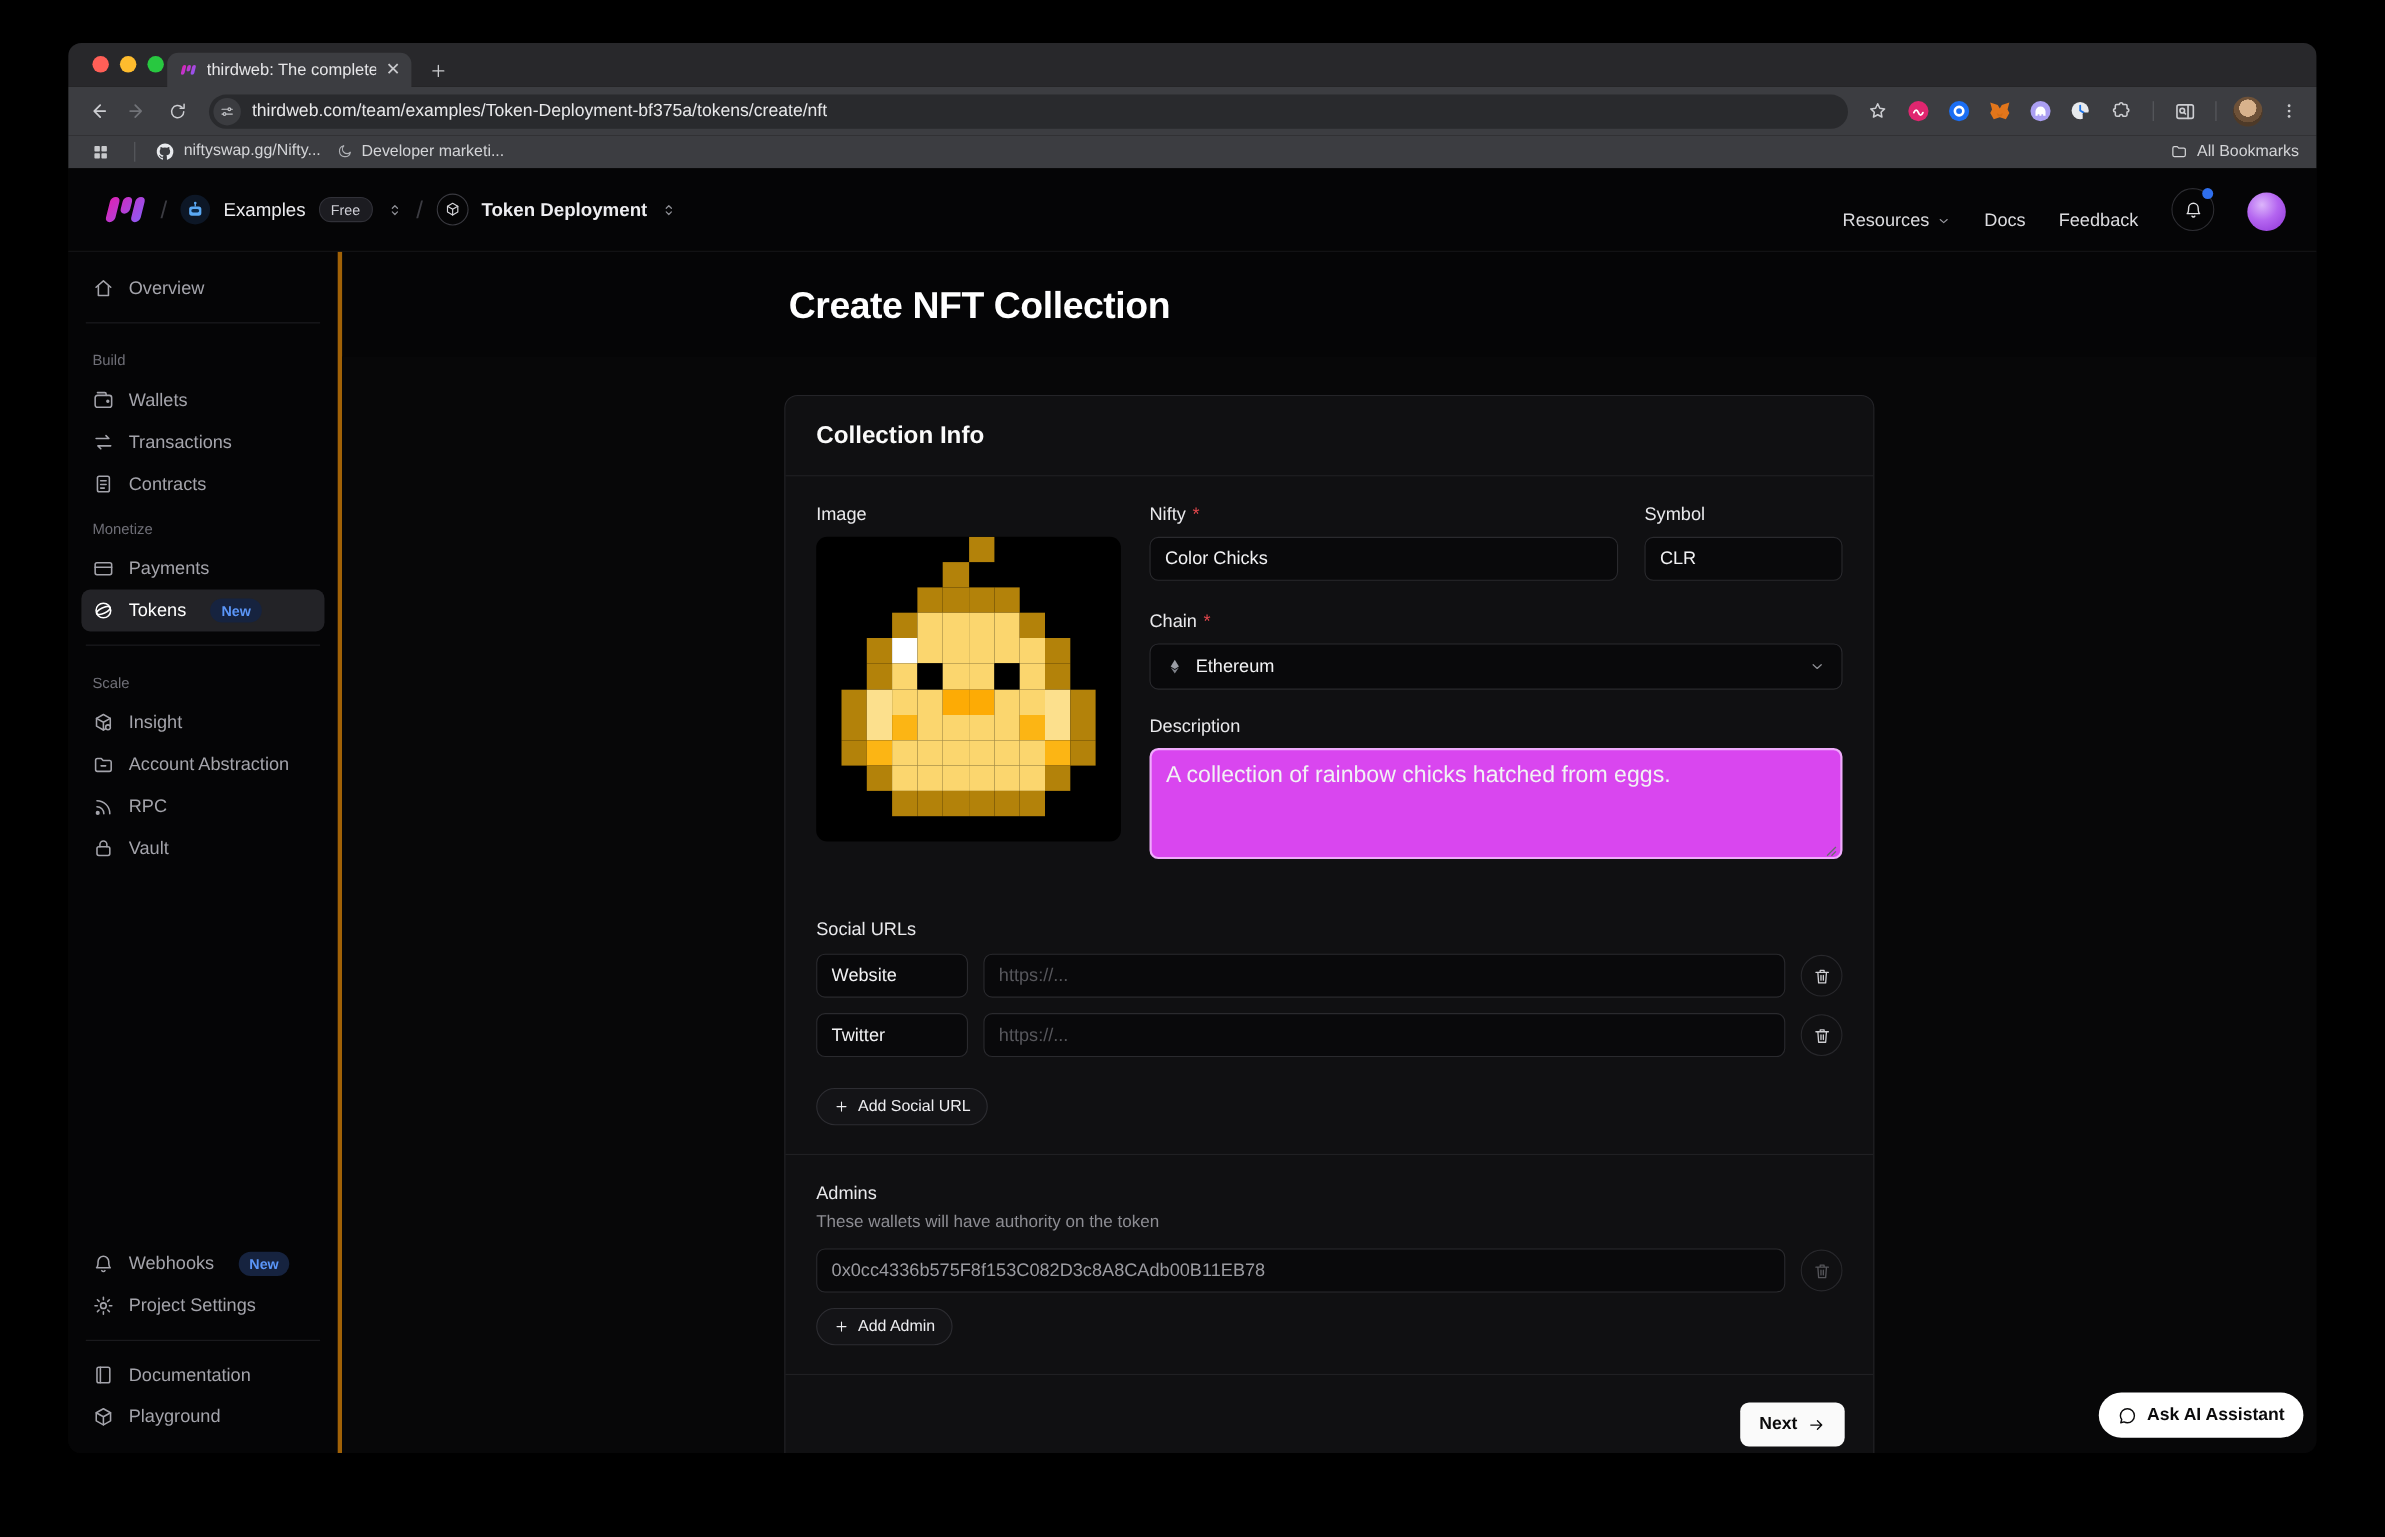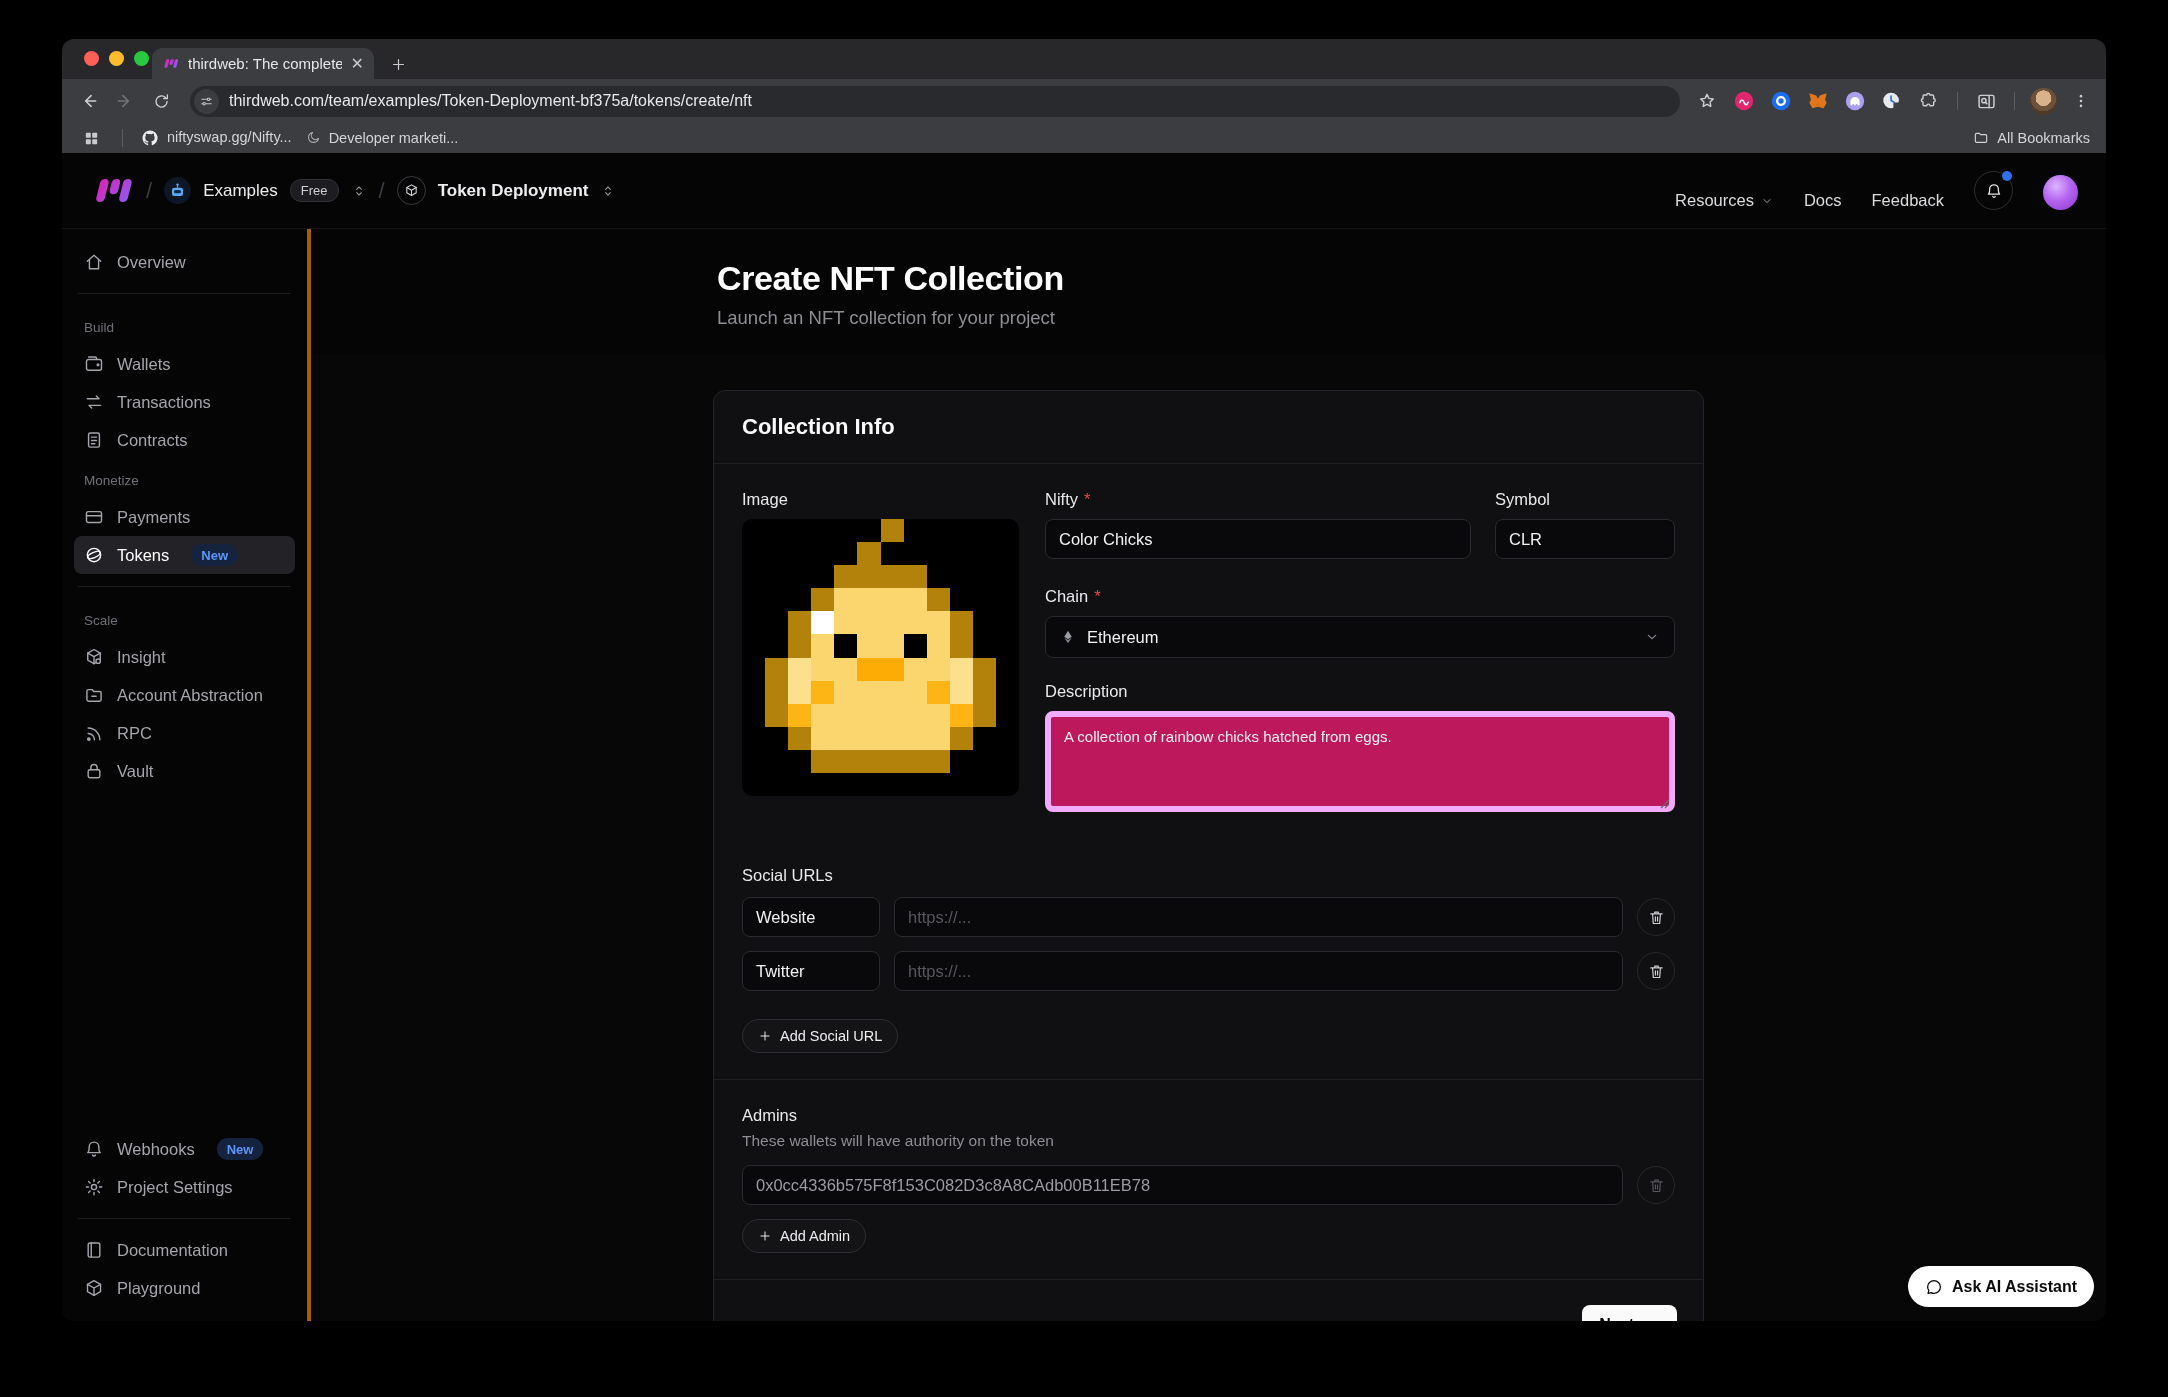--- a/index.html
+++ b/index.html
@@ -82,21 +82,21 @@
   .fieldrow { display:flex; gap:24px; }
   .grow { flex:1; }
   .tw-input { width:100%; height:40px; background:#09090b; border:1px solid #2a2a2e; border-radius:8px; padding:0 13px; color:#f2f2f4; font-size:16.5px; font-family:"Liberation Sans", sans-serif; outline:none; }
   .tw-input::placeholder { color:#57575c; }
   .w-symbol { width:180px; }
   .mt28 { margin-top:28px; } .mt24 { margin-top:24px; }
   .selectbox { height:42px; background:#09090b; border:1px solid #2a2a2e; border-radius:8px; display:flex; align-items:center; gap:11px; padding:0 14px; }
   .selectbox .sel-text { flex:1; font-size:16.5px; color:#f2f2f4; }
   .selectbox .chev { color:#8f9096; }
   .textarea-wrap { position:relative; }
-  .tw-textarea { width:100%; height:101px; background:#be185d; border:6px solid #f0abfc; border-radius:8px; padding:11px 13px; color:#f2f2f4; font-size:15px; font-family:"Liberation Sans", sans-serif; resize:none; outline:none; }
+  .tw-textarea { width:100%; height:101px; background:#d946ef; border:2px solid #f0abfc; border-radius:8px; padding:11px 13px; color:#f2f2f4; font-size:21px; font-family:"Liberation Sans", sans-serif; resize:none; outline:none; }
   .resize-corner { position:absolute; right:5px; bottom:7px; color:#6a6a70; }
 
   .social { margin-top:50px; }
   .social-label { font-size:16.5px; color:#e9e9ec; margin-bottom:12px; }
   .social-row { display:flex; align-items:center; gap:14px; margin-bottom:14px; }
   .w-socialname { width:138px; }
   .iconbtn { width:38px; height:38px; flex:none; border:1px solid #28282c; border-radius:50%; background:transparent; display:flex; align-items:center; justify-content:center; color:#cfcfd3; }
   .iconbtn.dim { color:#55555a; }
   .addbtn { margin-top:14px; height:34px; display:inline-flex; align-items:center; gap:8px; padding:0 15px; border:1px solid #2d2d32; border-radius:17px; background:#141417; color:#ededf0; font-size:14.5px; }
 
@@ -457,21 +457,20 @@
                 <path d="M12 3.2l7.8 4.4v8.8L12 20.8l-7.8-4.4V7.6z"></path>
                 <path d="M4.2 7.6L12 12l7.8-4.4M12 12v8.8"></path>
               </svg>
           <span>Playground</span>
         </div>
       </aside>
 
       <main class="main">
         <div class="titleblock">
           <h1 class="page-title">Create NFT Collection</h1>
-          <div class="page-sub">Launch an NFT collection for your project</div>
         </div>
         <div class="main-divider"></div>
         <div class="content">
           <div class="card">
             <div class="cardheader">Collection Info</div>
             <div class="card-div"></div>
 
             <div class="cardbody">
               <div class="formgrid">
                 <div>

